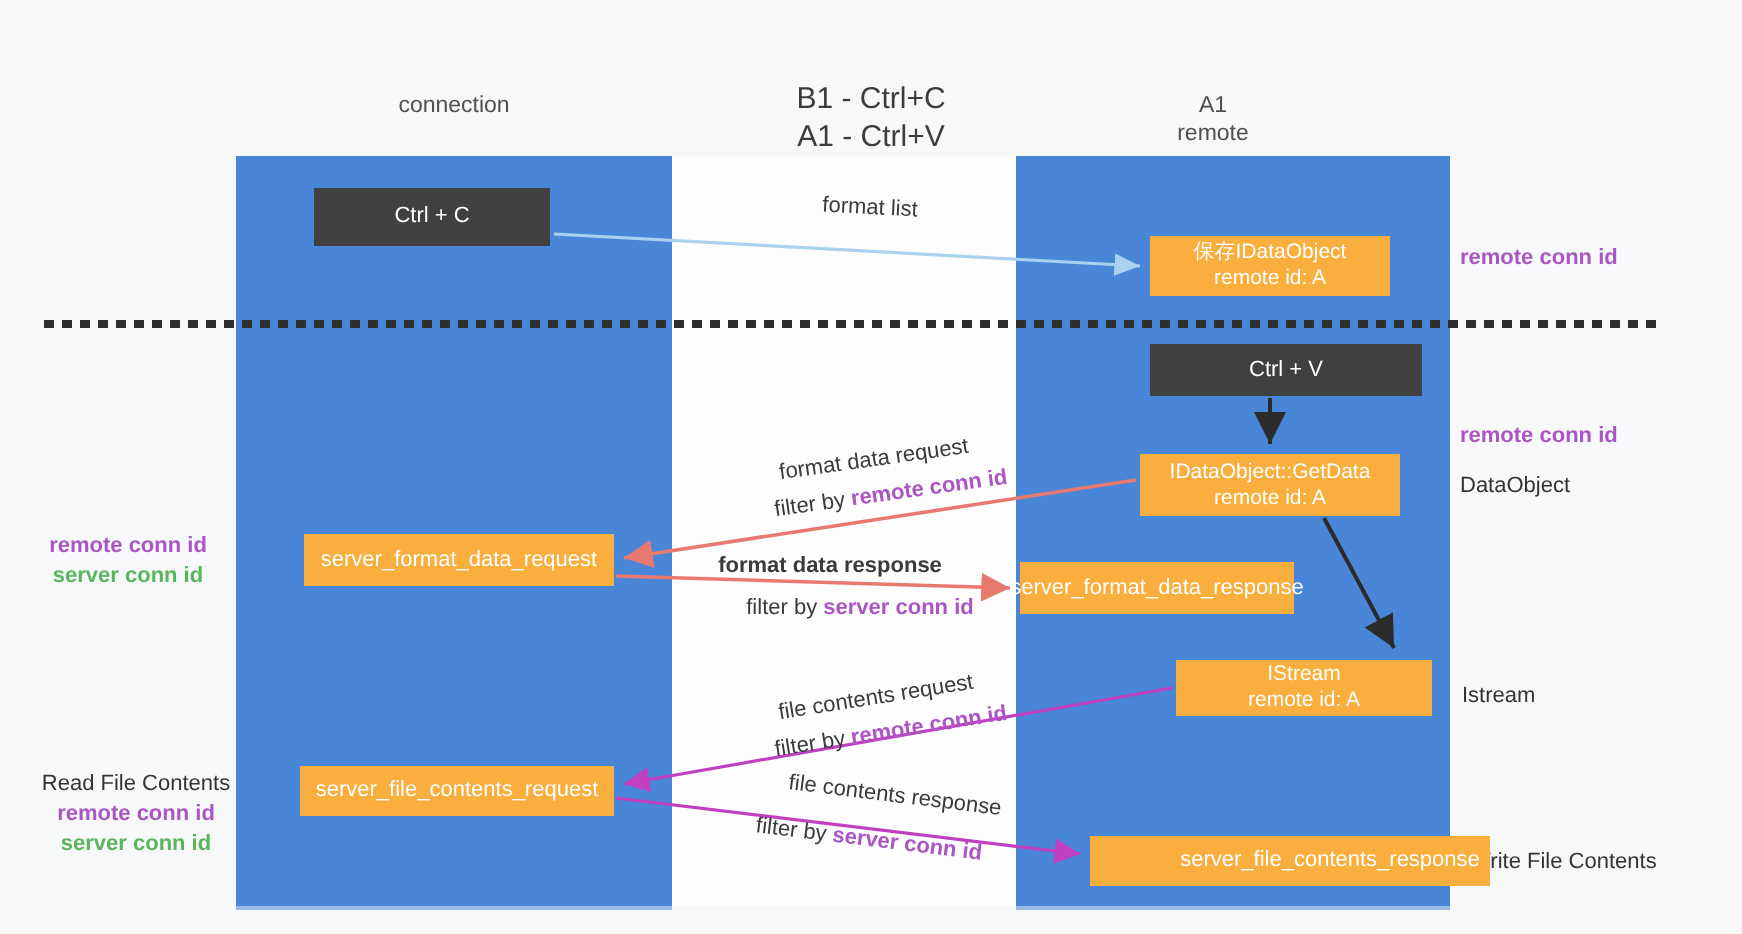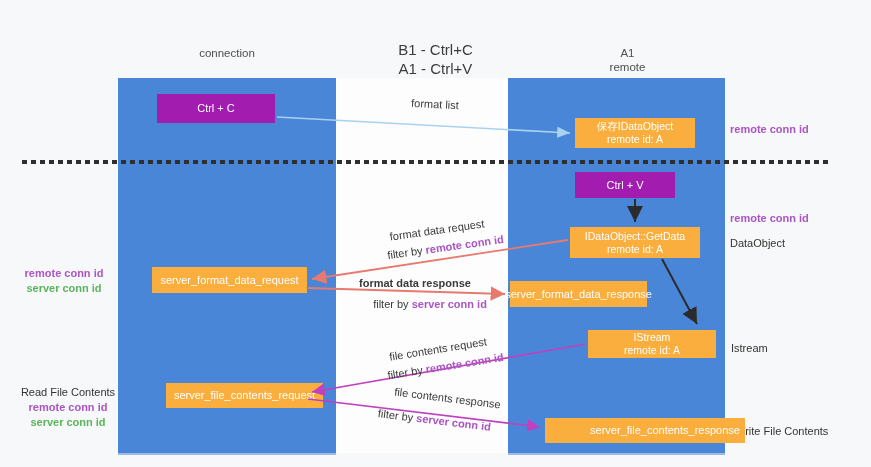--- a/index.html
+++ b/index.html
@@ -11,21 +11,21 @@
               line-height:13.5px;color:#4f4f4f;}
   .white-band{position:absolute;left:336px;top:78px;width:172px;height:375px;background:#fdfdfe;}
   .column{position:absolute;top:78px;height:375px;background:#4a86d8;border-bottom:2px solid #9cb9e8;}
   .col-left{left:118px;width:218px;}
   .col-right{left:508px;width:217px;}
   .dashed{position:absolute;left:22px;top:160px;width:810px;height:4px;
           background:repeating-linear-gradient(90deg,#2f2f2f 0 5px,transparent 5px 9px);}
   .node{position:absolute;display:flex;flex-direction:column;align-items:center;
         justify-content:center;color:#fff;font-size:11px;line-height:13px;text-align:center;z-index:2;}
   .orange{background:#f9ae3d;}
-  .green{background:#a21caf;}
+  .green{background:#404040;}
   .two-line{font-size:10.5px;}
   .side-label{position:absolute;font-size:11px;line-height:15px;white-space:nowrap;}
   .purple{color:#ab55c5;font-weight:bold;}
   .greenlab{color:#5ab55c;font-weight:bold;}
   .darklab{color:#333;}
   .arrow-label{position:absolute;font-size:11px;color:#3a3a3a;text-align:center;white-space:nowrap;z-index:4;}
   .rot-up{transform:rotate(-8deg);}
   .rot-up2{transform:rotate(-9deg);}
   .rot-down{transform:rotate(7deg);}
   svg.arrows{position:absolute;left:0;top:0;z-index:3;pointer-events:none;}
@@ -37,41 +37,41 @@
 <div class="stage">
 
   <div class="title">
     <div>B1 - Ctrl+C</div>
     <div>A1 - Ctrl+V</div>
   </div>
 
   <div class="col-header" style="left:118px;width:218px;">
     <div>connection</div>
   </div>
-  <div class="col-header" style="left:519px;width:217px;">
+  <div class="col-header" style="left:498px;width:217px;">
     <div>A1</div>
     <div>remote</div>
   </div>
 
   <div class="white-band"></div>
   <div class="column col-left"></div>
   <div class="column col-right"></div>
 
   <div class="dashed"></div>
 
   <div class="node green" style="left:157px;top:94px;width:118px;height:29px;">
     <span>Ctrl + C</span>
   </div>
 
   <div class="node orange two-line" style="left:575px;top:118px;width:120px;height:30px;">
     <span>保存IDataObject</span>
     <span>remote id: A</span>
   </div>
 
-  <div class="node green" style="left:575px;top:172px;width:100px;height:26px;">
+  <div class="node green" style="left:575px;top:172px;width:136px;height:26px;">
     <span>Ctrl + V</span>
   </div>
 
   <div class="node orange two-line" style="left:570px;top:227px;width:130px;height:31px;">
     <span>IDataObject::GetData</span>
     <span>remote id: A</span>
   </div>
 
   <div class="node orange" style="left:152px;top:267px;width:155px;height:26px;">
     <span>server_format_data_request</span>
@@ -79,21 +79,21 @@
 
   <div class="node orange" style="left:510px;top:281px;width:137px;height:26px;">
     <span>server_format_data_response</span>
   </div>
 
   <div class="node orange two-line" style="left:588px;top:330px;width:128px;height:28px;">
     <span>IStream</span>
     <span>remote id: A</span>
   </div>
 
-  <div class="node orange" style="left:150px;top:383px;width:157px;height:25px;margin-left:16px;">
+  <div class="node orange" style="left:150px;top:383px;width:157px;height:25px;">
     <span>server_file_contents_request</span>
   </div>
 
   <div class="node orange" style="left:545px;top:418px;width:160px;height:25px;padding-left:40px;">
     <span>server_file_contents_response</span>
   </div>
 
   <div class="side-label purple" style="left:730px;top:122px;">
     <span>remote conn id</span>
   </div>

